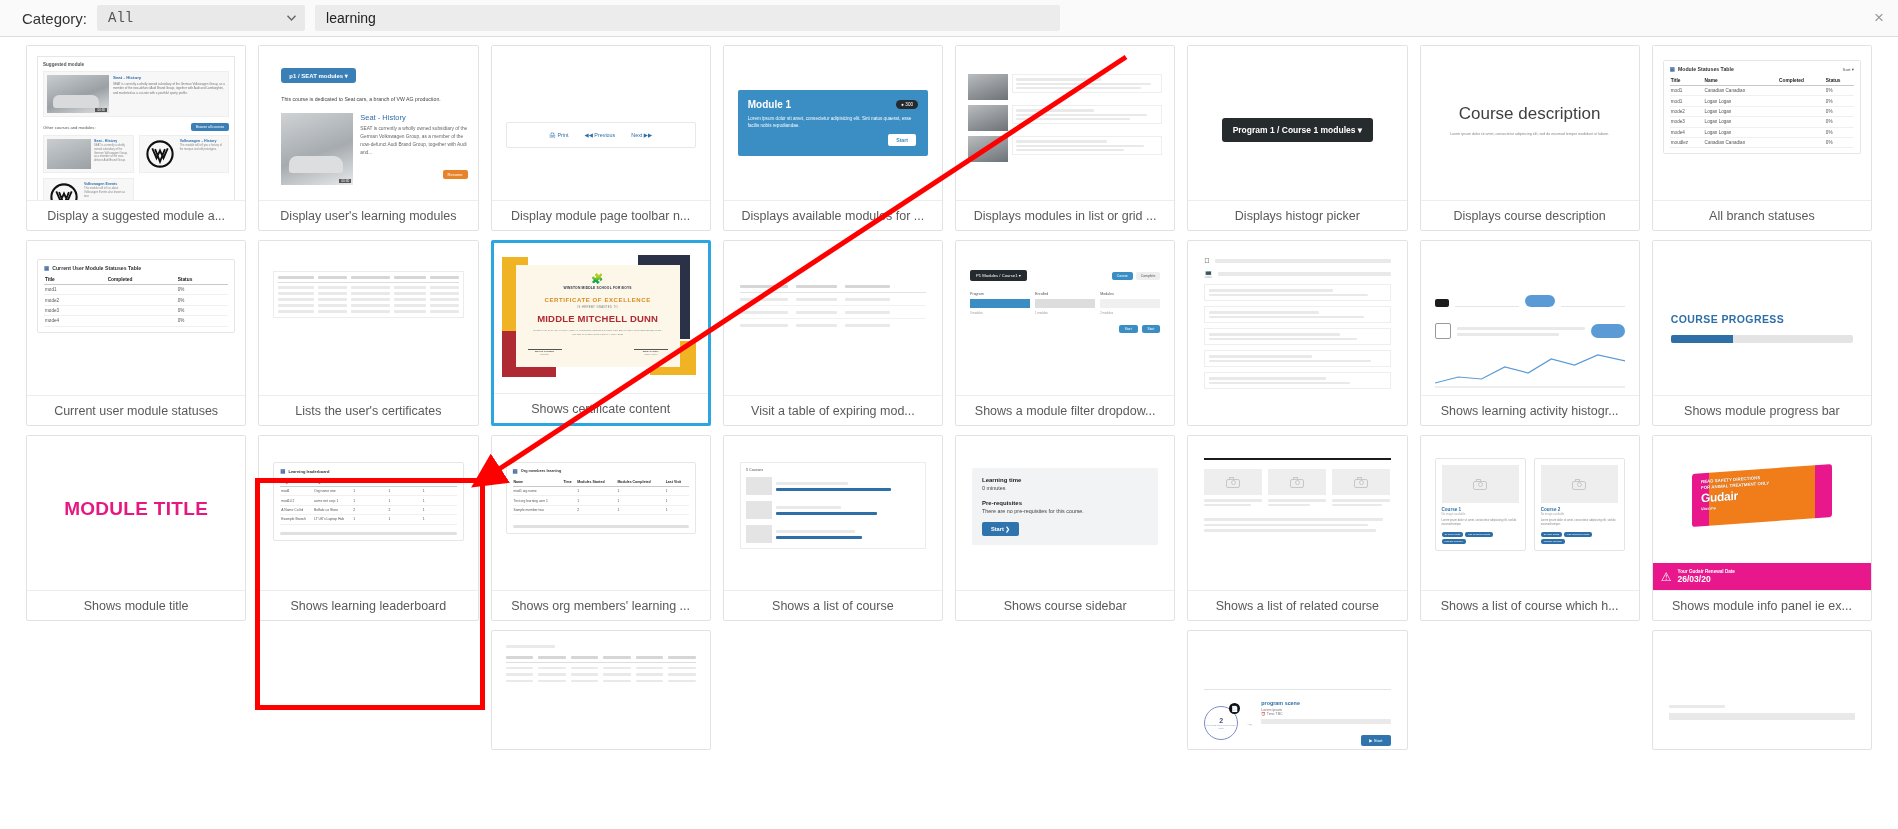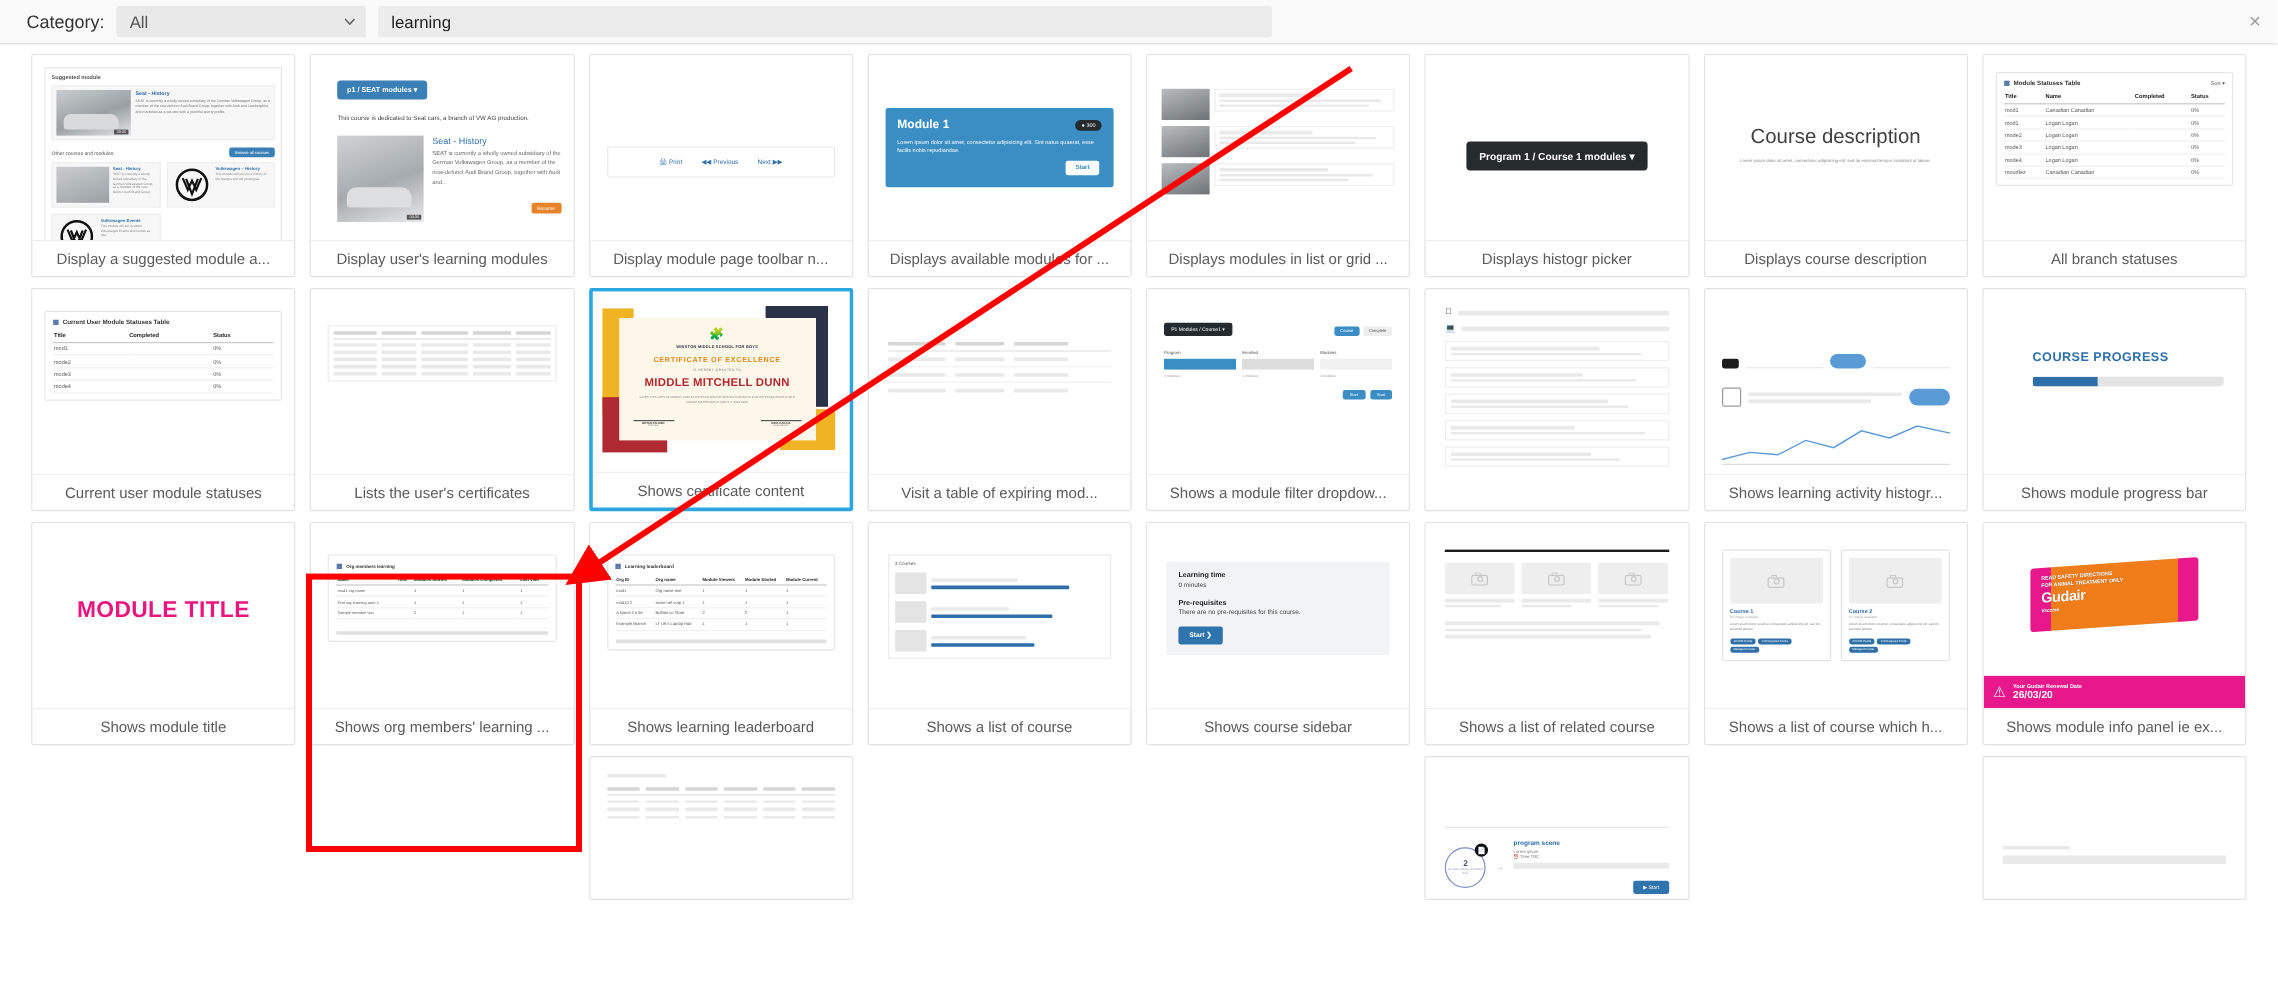--- a/index.html
+++ b/index.html
@@ -37,20 +37,21 @@
     width: 100%;
     height: 100%;
     background: #e9e9e9;
     border: 1px solid #e9e9e9;
     border-radius: 2px;
     font-size: 14px;
     color: #555;
     display: flex;
     align-items: center;
     padding: 0 24px 0 10px;
+    font-family: Liberation Mono, monospace;
   }
   .caret {
     position: absolute;
     right: 9px; top: 50%;
     margin-top: -3px;
     width: 9px; height: 6px;
     pointer-events: none;
   }
   .caret svg { display: block; }
   .search-input {
@@ -733,40 +734,94 @@
             <polyline points="0,34 22,28 44,30 66,18 88,24 110,10 132,16 154,6 180,12" fill="none" stroke="#5b9bd5" stroke-width="1.2"></polyline>
             <line x1="0" y1="38" x2="180" y2="38" stroke="#ddd" stroke-width="1"></line>
           </svg>
         </div>
       </div>
       <div class="cap">Shows learning activity histogr...</div>
     </div>
 
     <div class="card r2">
       <div class="thumb">
-        <div style="position:absolute;left:18px;right:18px;top:51px;margin-left:23px;">
+        <div style="position:absolute;left:18px;right:18px;top:72px;">
           <div class="progtitle">COURSE PROGRESS</div>
           <div class="progbar-outer" style="margin-top:10px;">
             <div class="progbar-inner" id="pbar" style="width:34%"></div>
           </div>
         </div>
       </div>
       <div class="cap">Shows module progress bar</div>
     </div>
   </div>
 
   <div class="row">
 
     <div class="card r3">
       <div class="thumb">
         <div style="position:absolute;left:0;right:0;top:62px;text-align:center;">
           <span class="modtitle">MODULE TITLE</span>
         </div>
       </div>
       <div class="cap">Shows module title</div>
+    </div>
+
+    <div class="card r3">
+      <div class="thumb">
+        <div class="mtable" style="top:26px;left:14px;right:14px;">
+          <div class="tt" style="font-size:4px;">
+              <span class="gly">▦</span>
+            <span>Learning leaderboard</span>
+            </div>
+          <table>
+            <thead>
+                <tr>
+              <th style="font-size:3.6px">Org ID</th>
+              <th style="font-size:3.6px">Org name</th>
+              <th style="font-size:3.6px">Module Viewers</th>
+              <th style="font-size:3.6px">Module Started</th>
+              <th style="font-size:3.6px">Module Current</th>
+            </tr>
+              </thead>
+            <tbody>
+              <tr>
+                  <td style="font-size:3.4px">mod1</td>
+                  <td style="font-size:3.4px">Org name one</td>
+                  <td style="font-size:3.4px">1</td>
+                  <td style="font-size:3.4px">1</td>
+                  <td style="font-size:3.4px">1</td>
+                </tr>
+              <tr>
+                  <td style="font-size:3.4px">mod10 2</td>
+                  <td style="font-size:3.4px">acme net corp 1</td>
+                  <td style="font-size:3.4px">1</td>
+                  <td style="font-size:3.4px">1</td>
+                  <td style="font-size:3.4px">1</td>
+                </tr>
+              <tr>
+                  <td style="font-size:3.4px">A Name Co ltd</td>
+                  <td style="font-size:3.4px">Buffalo co Store</td>
+                  <td style="font-size:3.4px">2</td>
+                  <td style="font-size:3.4px">2</td>
+                  <td style="font-size:3.4px">1</td>
+                </tr>
+              <tr>
+                  <td style="font-size:3.4px">Example Branch</td>
+                  <td style="font-size:3.4px">LT UK's Laptop Hub</td>
+                  <td style="font-size:3.4px">1</td>
+                  <td style="font-size:3.4px">1</td>
+                  <td style="font-size:3.4px">1</td>
+                </tr>
+            </tbody>
+          </table>
+          <div style="height:3px;background:#e0e0e0;margin-top:7px;border-radius:2px;"></div>
+        </div>
+      </div>
+      <div class="cap">Shows learning leaderboard</div>
     </div>
 
     <div class="card r3">
       <div class="thumb">
         <div class="mtable" style="top:26px;left:14px;right:14px;">
           <div class="tt" style="font-size:3.8px;">
               <span class="gly">▦</span>
             <span>Org members learning</span>
             </div>
           <table>
@@ -800,74 +855,20 @@
                   <td style="font-size:3.3px">2</td>
                   <td style="font-size:3.3px">1</td>
                   <td style="font-size:3.3px">1</td>
                 </tr>
             </tbody>
           </table>
           <div style="height:3px;background:#e0e0e0;margin-top:10px;border-radius:2px;"></div>
         </div>
       </div>
       <div class="cap">Shows org members' learning ...</div>
-    </div>
-
-    <div class="card r3">
-      <div class="thumb">
-        <div class="mtable" style="top:26px;left:14px;right:14px;">
-          <div class="tt" style="font-size:4px;">
-              <span class="gly">▦</span>
-            <span>Learning leaderboard</span>
-            </div>
-          <table>
-            <thead>
-                <tr>
-              <th style="font-size:3.6px">Org ID</th>
-              <th style="font-size:3.6px">Org name</th>
-              <th style="font-size:3.6px">Module Viewers</th>
-              <th style="font-size:3.6px">Module Started</th>
-              <th style="font-size:3.6px">Module Current</th>
-            </tr>
-              </thead>
-            <tbody>
-              <tr>
-                  <td style="font-size:3.4px">mod1</td>
-                  <td style="font-size:3.4px">Org name one</td>
-                  <td style="font-size:3.4px">1</td>
-                  <td style="font-size:3.4px">1</td>
-                  <td style="font-size:3.4px">1</td>
-                </tr>
-              <tr>
-                  <td style="font-size:3.4px">mod10 2</td>
-                  <td style="font-size:3.4px">acme net corp 1</td>
-                  <td style="font-size:3.4px">1</td>
-                  <td style="font-size:3.4px">1</td>
-                  <td style="font-size:3.4px">1</td>
-                </tr>
-              <tr>
-                  <td style="font-size:3.4px">A Name Co ltd</td>
-                  <td style="font-size:3.4px">Buffalo co Store</td>
-                  <td style="font-size:3.4px">2</td>
-                  <td style="font-size:3.4px">2</td>
-                  <td style="font-size:3.4px">1</td>
-                </tr>
-              <tr>
-                  <td style="font-size:3.4px">Example Branch</td>
-                  <td style="font-size:3.4px">LT UK's Laptop Hub</td>
-                  <td style="font-size:3.4px">1</td>
-                  <td style="font-size:3.4px">1</td>
-                  <td style="font-size:3.4px">1</td>
-                </tr>
-            </tbody>
-          </table>
-          <div style="height:3px;background:#e0e0e0;margin-top:7px;border-radius:2px;"></div>
-        </div>
-      </div>
-      <div class="cap">Shows learning leaderboard</div>
     </div>
 
     <div class="card r3">
       <div class="thumb">
         <div style="position:absolute;left:16px;right:16px;top:26px;border:1px solid #ececec;padding:5px;">
           <div style="font-size:3.8px;color:#555;margin-bottom:5px;">3 Courses</div>
           <div style="display:flex;gap:4px;align-items:center;margin-bottom:6px;">
               <div style="width:26px;height:18px;background:#e4e4e4;"></div>
               <div style="flex:1;">
                 <div class="skel" style="width:50%;height:3px;margin-bottom:3px;"></div>

